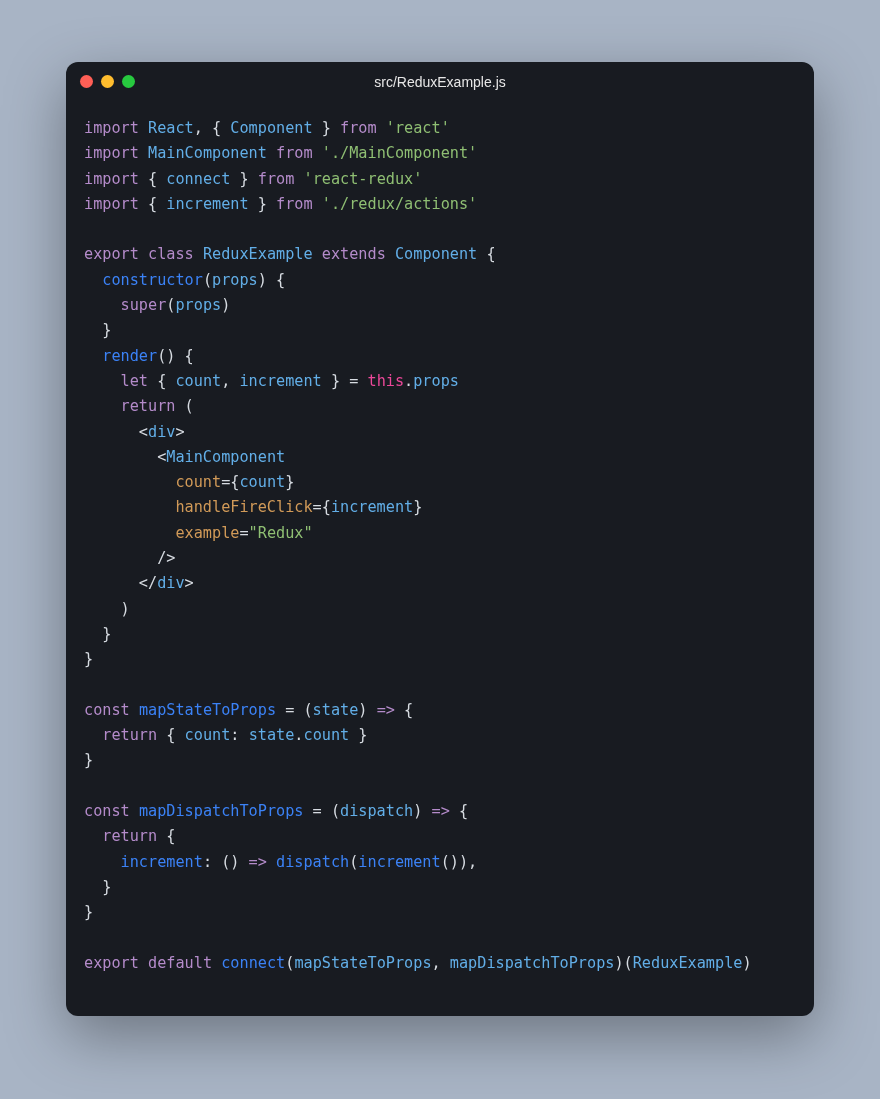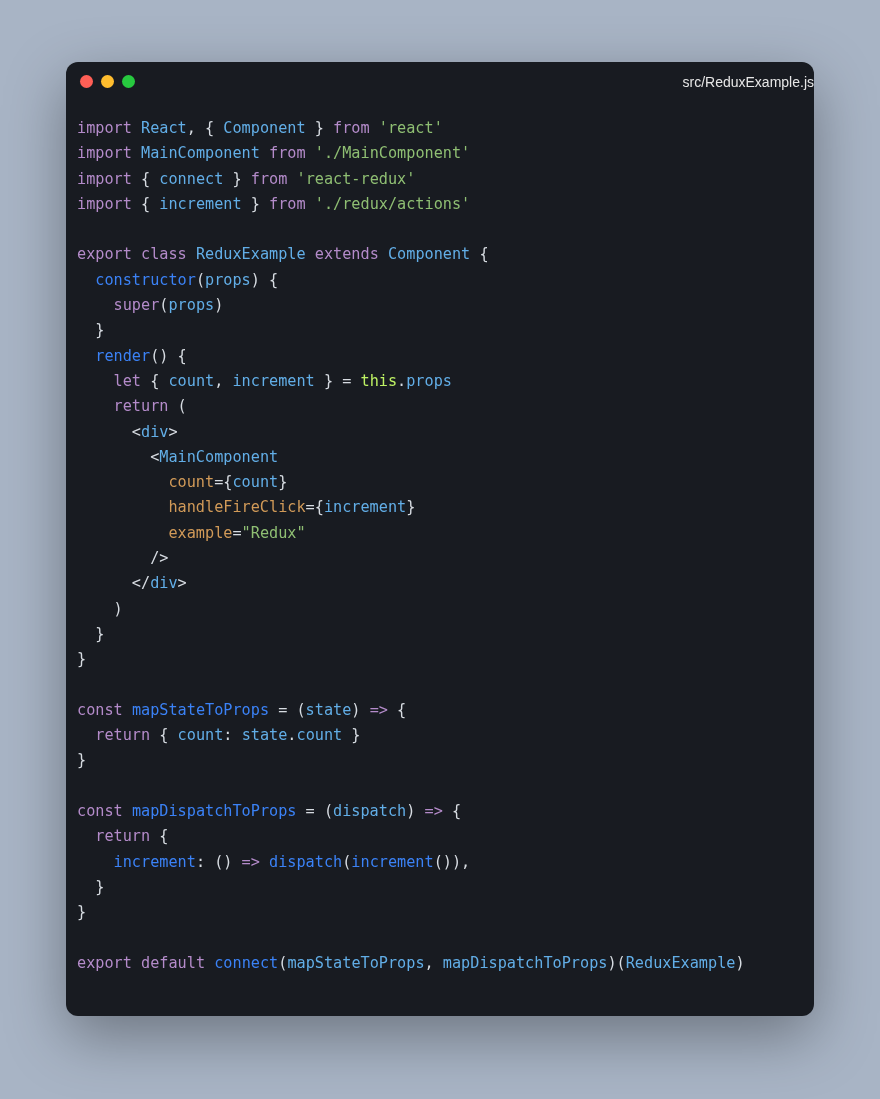--- a/index.html
+++ b/index.html
@@ -18,50 +18,50 @@
     background: #181b21;
     border-radius: 12px;
     box-shadow: 0 20px 60px rgba(0,0,0,.35);
     overflow: hidden;
   }
   .titlebar {
     position: relative;
     height: 40px;
     display: flex;
     align-items: center;
-    justify-content: flex-end;
+    justify-content: center;
     color: #e7e7e7;
     font-family: -apple-system, BlinkMacSystemFont, "Segoe UI", sans-serif;
     font-size: 14px;
   }
   .traffic {
     position: absolute;
     left: 14px;
     top: 13px;
     display: flex;
     gap: 8px;
   }
   .dot { width: 13px; height: 13px; border-radius: 50%; }
   .dot.red { background: #ff5f56; }
   .dot.yellow { background: #ffbd2e; }
   .dot.green { background: #27c93f; }
   .code {
-    padding: 14px 18px 40px 11px;
+    padding: 14px 18px 40px 18px;
     font-size: 15.2px;
     line-height: 25.3px;
     white-space: pre;
     color: #d7dce2;
   }
   .kw  { color: #b48bca; }        
   .id  { color: #62aee7; }        
   .fn  { color: #3b82f6; }        
   .str { color: #8fbf73; }        
   .attr{ color: #d19a58; }        
   .pun { color: #d7dce2; }
-  .this{ color: #bef264; margin-top: 14px; }
+  .this{ color: #ec4899; margin-top: 14px; }
 </style>
 </head>
 <body>
 
 <div class="editor">
   <div class="titlebar">
     <div class="traffic">
       <div class="dot red"></div>
       <div class="dot yellow"></div>
       <div class="dot green"></div>

